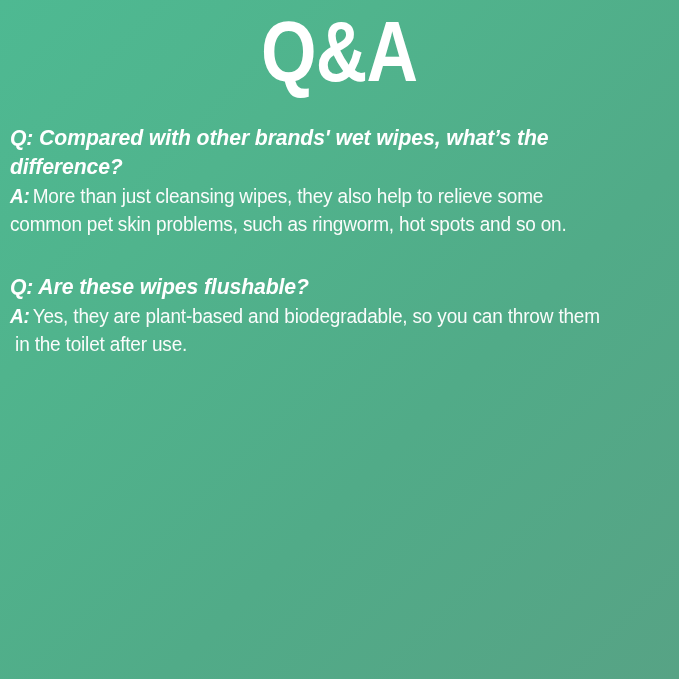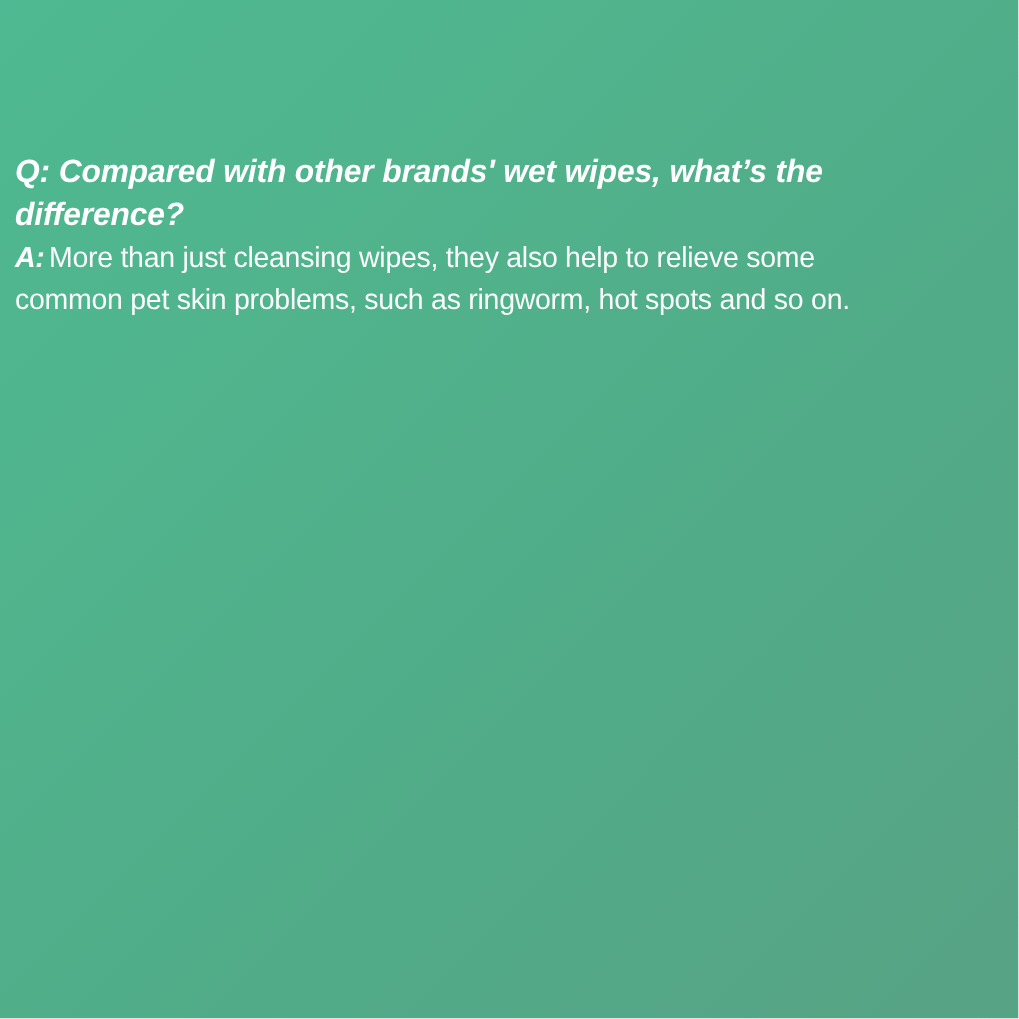--- a/index.html
+++ b/index.html
@@ -42,20 +42,21 @@
 
   
   #qa-body {
     position: absolute;
     top: 100px;
     left: 10px;
     width: 662px;
   }
   .qa-block {
     margin-bottom: 33px;
+    margin-top: 24px;
   }
   .qa-block:last-child { margin-bottom: 0; }
 
   .q-line {
     color: #ffffff;
     font-size: 21.5px;
     font-weight: bold;
     font-style: italic;
     line-height: 1.33;
     letter-spacing: -0.1px;
@@ -84,27 +85,37 @@
   .a-cont {
     display: block;
     white-space: pre;
   }
 </style>
 </head>
 <body>
 
 <div id="qa-card">
 
+  <div id="title-wrap">
+    <div id="title-text">Q&amp;A</div>
+  </div>
 
   <div id="qa-body">
 
     <div class="qa-block">
       <p class="q-line">Q: Compared with other brands' wet wipes, what’s the difference?</p>
       <p class="a-line">
         <span class="a-prefix">A:</span><span>More than just cleansing wipes, they also help to relieve some</span>
         <span class="a-cont">common pet skin problems, such as ringworm, hot spots and so on.</span>
       </p>
     </div>
 
 
+    <div class="qa-block">
+      <p class="q-line">Q: Are these wipes flushable?</p>
+      <p class="a-line">
+        <span class="a-prefix">A:</span><span>Yes, they are plant-based and biodegradable, so you can throw them</span>
+        <span class="a-cont"> in the toilet after use.</span>
+      </p>
+    </div>
 
   </div>
 </div>
 
 </body></html>

